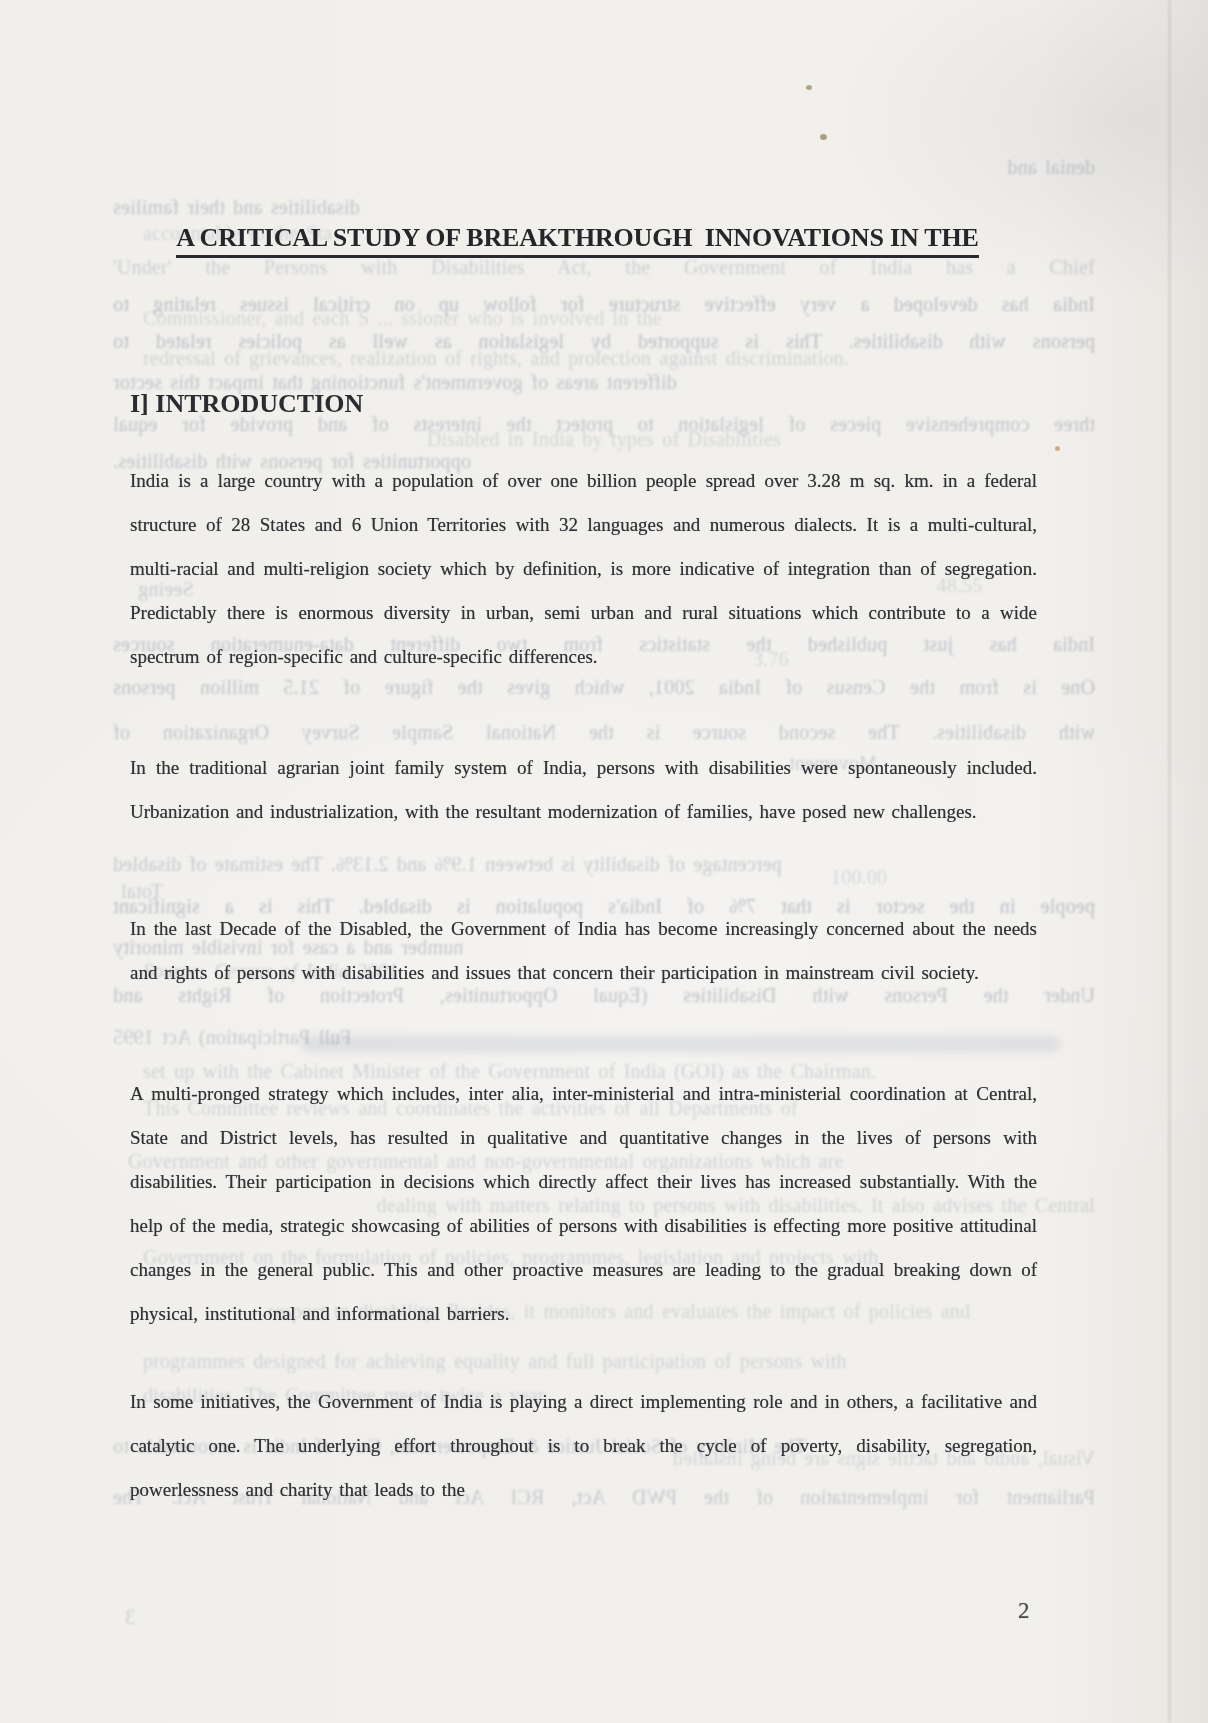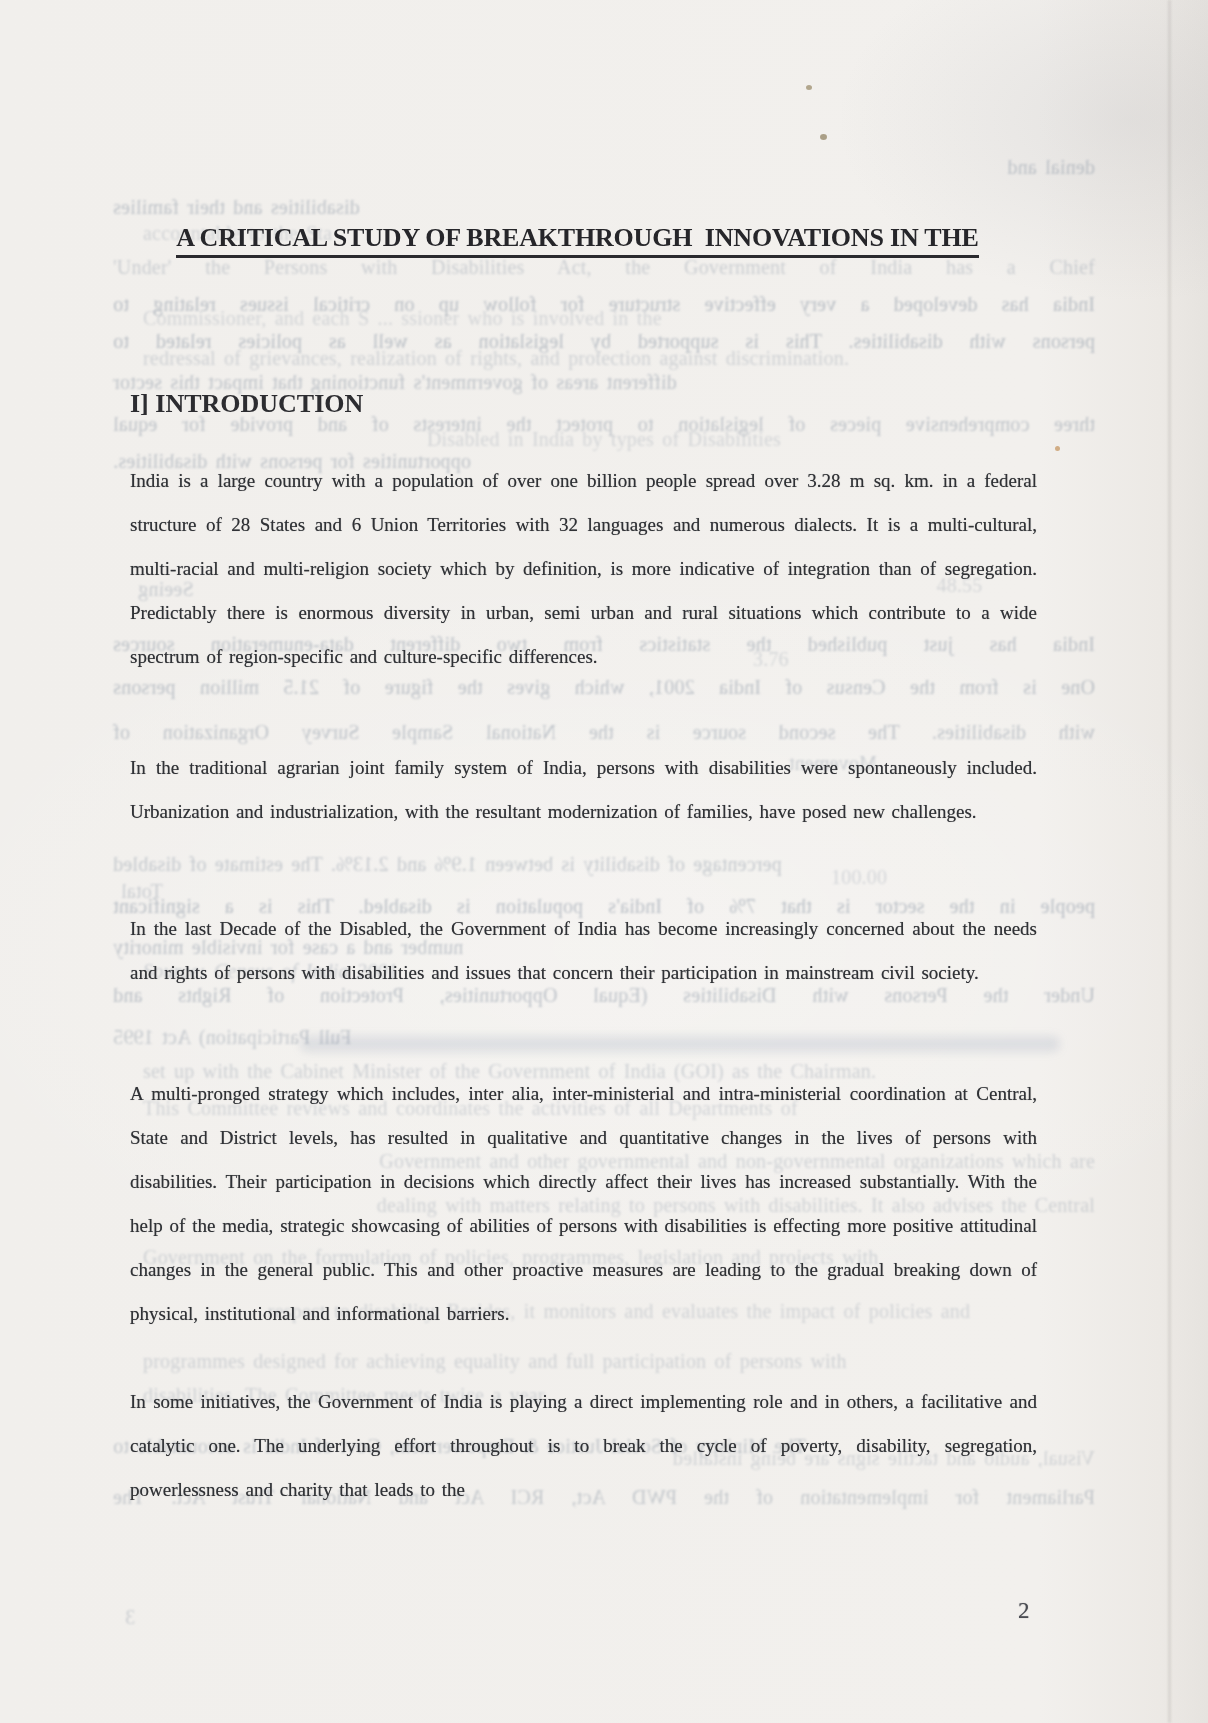--- a/index.html
+++ b/index.html
@@ -78,21 +78,21 @@
       <div class="bleed mir" style="top: 853px; text-align: right; opacity: 0.45;">percentage of disability is between 1.9% and 2.13%. The estimate of disabled</div>
       <div class="bleed" style="top: 866px; text-align: left; padding-left: 718px; opacity: 0.3;">100.00</div>
       <div class="bleed mir" style="top: 880px; text-align: right; padding-right: 8px; opacity: 0.4;">Total</div>
       <div class="bleed mir" style="top: 895px; text-align: justify; text-align-last: justify; opacity: 0.55;">people in the sector is that 7% of India's population is disabled. This is a significant</div>
       <div class="bleed mir" style="top: 936px; text-align: right; opacity: 0.5;">number and a case for invisible minority</div>
       <div class="bleed" style="top: 960px; text-align: left; padding-left: 30px; font-style: italic; opacity: 0.4;">Source: Census of India 2001</div>
       <div class="bleed mir" style="top: 984px; text-align: justify; text-align-last: justify; opacity: 0.52;">Under the Persons with Disabilities (Equal Opportunities, Protection of Rights and</div>
       <div class="bleed mir" style="top: 1026px; text-align: right; opacity: 0.45;">Full Participation) Act 1995</div>
       <div class="bleed" style="top: 1060px; text-align: left; padding-left: 30px; opacity: 0.36;">set up with the Cabinet Minister of the Government of India (GOI) as the Chairman.</div>
       <div class="bleed" style="top: 1097px; text-align: left; padding-left: 30px; opacity: 0.32;">This Committee reviews and coordinates the activities of all Departments of</div>
-      <div class="bleed" style="top: 1150px; text-align: right; padding-left: 15px; opacity: 0.34;">Government and other governmental and non-governmental organizations which are</div>
+      <div class="bleed" style="top: 1150px; text-align: left; padding-left: 15px; opacity: 0.34;">Government and other governmental and non-governmental organizations which are</div>
       <div class="bleed" style="top: 1194px; text-align: right; padding-left: 30px; opacity: 0.34;">dealing with matters relating to persons with disabilities. It also advises the Central</div>
       <div class="bleed" style="top: 1246px; text-align: left; padding-left: 30px; opacity: 0.34;">Government on the formulation of policies, programmes, legislation and projects with</div>
       <div class="bleed" style="top: 1300px; text-align: center; padding-left: 30px; opacity: 0.32;">respect to disability. Besides, it monitors and evaluates the impact of policies and</div>
       <div class="bleed" style="top: 1350px; text-align: left; padding-left: 30px; opacity: 0.34;">programmes designed for achieving equality and full participation of persons with</div>
       <div class="bleed" style="top: 1384px; text-align: left; padding-left: 30px; opacity: 0.34;">disabilities. The Committee meets twice a year.</div>
       <div class="bleed mir" style="top: 1435px; text-align: right; opacity: 0.45;">The Ministry of Social Justice &amp; Empowerment, Govt of India is accountable to</div>
       <div class="bleed mir" style="top: 1447px; text-align: left; opacity: 0.32;">Visual, audio and tactile signs are being installed</div>
       <div class="bleed mir" style="top: 1486px; text-align: justify; text-align-last: justify; opacity: 0.45;">Parliament for implementation of the PWD Act, RCI Act and National Trust Act. The</div>
       <div class="bleed mir" style="top: 1606px; text-align: right; padding-right: 12px; opacity: 0.4;">3</div>
     </div>

